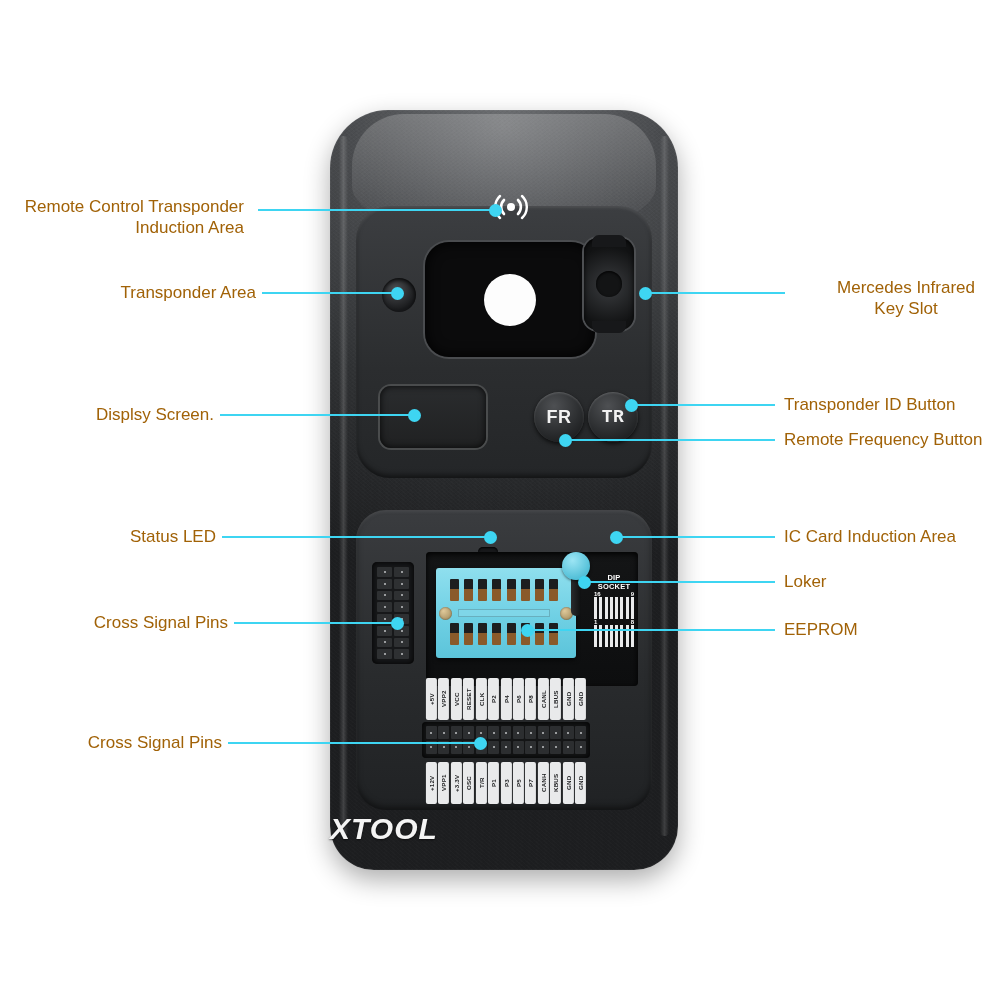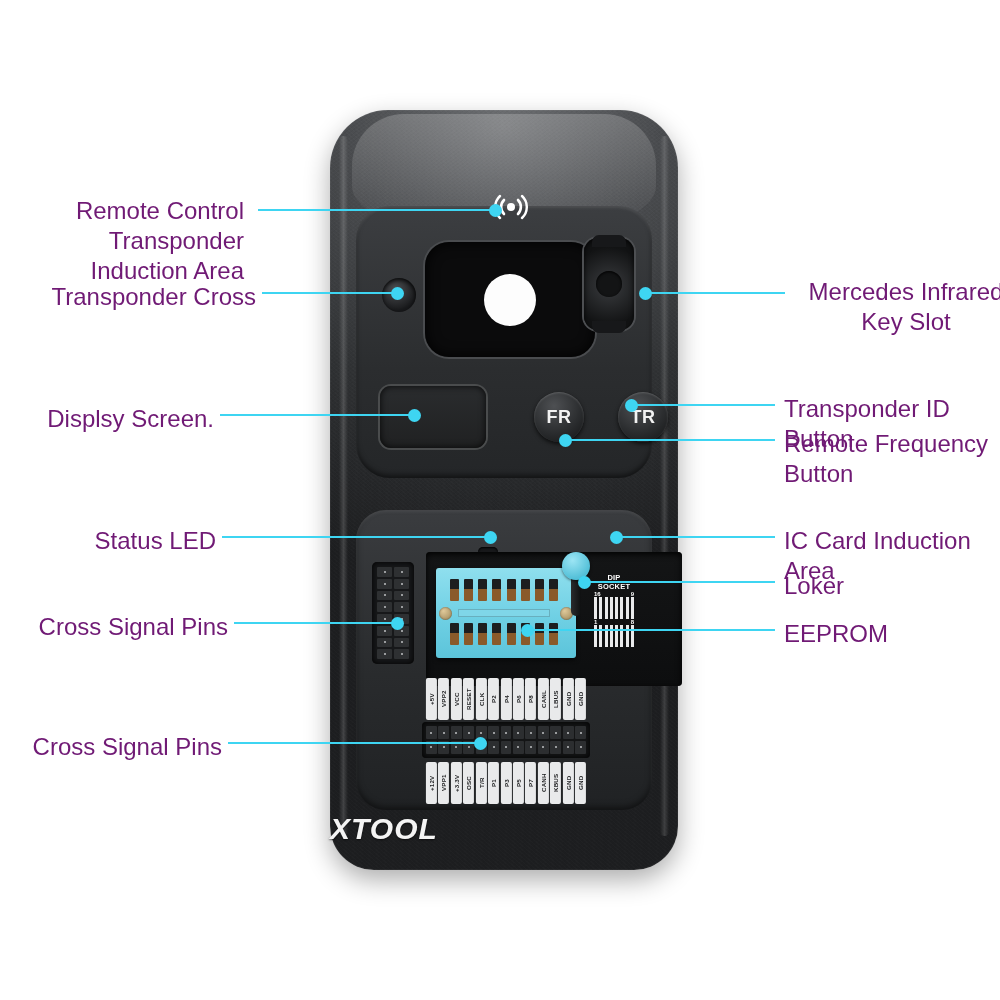--- a/index.html
+++ b/index.html
@@ -2,21 +2,21 @@
 <html><head>
 <meta charset="utf-8">
 <style>
   html,body{margin:0;padding:0;background:#ffffff;}
   body{width:1000px;height:1000px;position:relative;overflow:hidden;
        font-family:"Liberation Sans","DejaVu Sans",sans-serif;color:#231f20;}
 
   #stage{position:absolute;inset:0;}
 
   
-  .callout{position:absolute;font-size:24px;line-height:1.25;color:#701a75;white-space:pre-line;}
+  .callout{position:absolute;font-size:17px;line-height:1.25;color:#a16207;white-space:pre-line;}
   .callout.left{text-align:right;}
   .callout.right{text-align:left;}
 
   
   .leader{position:absolute;height:2px;background:#3ed5f2;}
   .dot{position:absolute;width:13px;height:13px;border-radius:50%;background:#3ed5f2;}
 
   
   #device{position:absolute;left:330px;top:110px;width:348px;height:760px;}
 
@@ -78,38 +78,38 @@
     background:linear-gradient(180deg,#2a2c2e,#202122);
     box-shadow:inset 0 0 7px rgba(0,0,0,.85), 0 0 0 2px #4a4c4d;}
 
   
   .btn{position:absolute;width:50px;height:50px;border-radius:50%;
     background:radial-gradient(circle at 40% 28%,#4e5053,#2a2c2e 58%,#121314 100%);
     box-shadow:0 2px 4px rgba(0,0,0,.7), inset 0 1px 2px rgba(255,255,255,.18);
     color:#f2f2f2;font-size:18px;font-weight:bold;display:flex;align-items:center;justify-content:center;
     letter-spacing:.5px;}
   .btn.fr{left:204px;top:282px;}
-  .btn.tr{left:288px;top:282px;}
+  .btn.tr{left:258px;top:282px;font-family:Liberation Mono, monospace;}
 
   
   .led{position:absolute;left:148px;top:437px;width:20px;height:10px;border-radius:6px;
     background:#17181a;box-shadow:inset 0 1px 2px #000,0 1px 0 rgba(255,255,255,.12);}
 
   
   .pinblock{position:absolute;left:42px;top:452px;width:42px;height:102px;border-radius:5px;
     background:#17181a;box-shadow:inset 0 0 6px #000;
     display:grid;grid-template-columns:repeat(2,1fr);grid-template-rows:repeat(8,1fr);
     padding:5px;gap:2px;box-sizing:border-box;}
   .pinblock i{background:#2e3032;border-radius:1px;position:relative;}
   .pinblock i:after{content:"";position:absolute;left:50%;top:50%;transform:translate(-50%,-50%);
     width:2px;height:2px;background:#9a9c9e;}
 
   
   .diptray{position:absolute;left:96px;top:442px;width:212px;height:134px;border-radius:4px;
-    background:linear-gradient(180deg,#141516,#0d0e0f);box-shadow:inset 0 2px 6px #000;padding-left:44px;}
+    background:linear-gradient(180deg,#141516,#0d0e0f);box-shadow:inset 0 2px 6px #000;}
 
   
   .zif{position:absolute;left:10px;top:16px;width:140px;height:90px;border-radius:3px;
     background:linear-gradient(180deg,#8fdfee,#6fd0e4 55%,#5cc4da);
     box-shadow:0 2px 4px rgba(0,0,0,.6);}
   .zif .rowpins{position:absolute;left:14px;width:108px;height:22px;
     display:flex;justify-content:space-between;}
   .zif .rowpins span{width:9px;height:22px;border-radius:1px;
     background:linear-gradient(180deg,#1d1e1f 0 46%,#8a5a2a 46% 100%);}
   .zif .rowpins.r1{top:11px;}
@@ -385,21 +385,21 @@
 
   <div class="leader" style="left:527px;top:629px;width:248px;"></div>
   <div class="dot" style="left:521px;top:624px;"></div>
 
   <div class="leader" style="left:228px;top:742px;width:252px;"></div>
   <div class="dot" style="left:474px;top:737px;"></div>
 
   <div class="callout left" style="right:756px;top:196px;width:240px;">Remote Control Transponder
 Induction Area</div>
 
-  <div class="callout left" style="right:744px;top:282px;width:250px;">Transponder Cross</div>
+  <div class="callout left" style="right:744px;top:282px;width:250px;">Transponder Area</div>
 
   <div class="callout left" style="right:786px;top:404px;width:250px;">Displsy Screen.</div>
 
   <div class="callout left" style="right:784px;top:526px;width:250px;">Status LED</div>
 
   <div class="callout left" style="right:772px;top:612px;width:250px;">Cross Signal Pins</div>
 
   <div class="callout left" style="right:778px;top:732px;width:250px;">Cross Signal Pins</div>
 
   <div class="callout right" style="left:786px;top:277px;width:240px;text-align:center;">Mercedes Infrared

